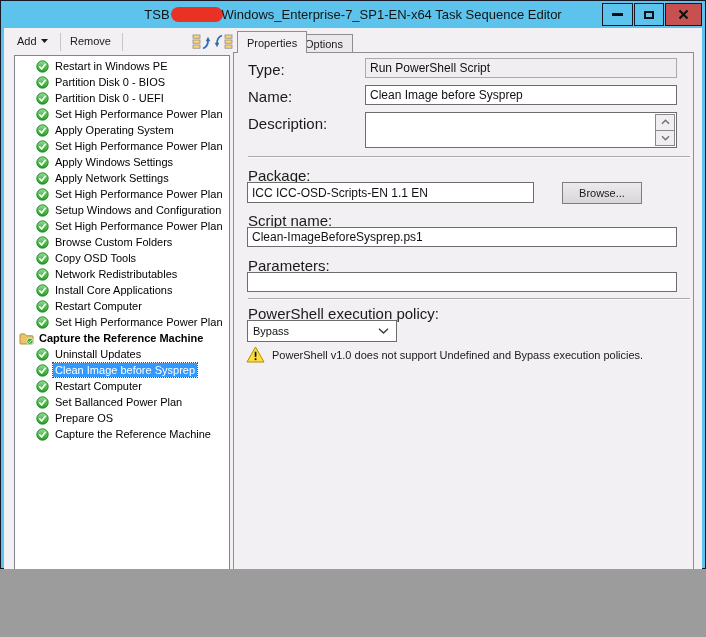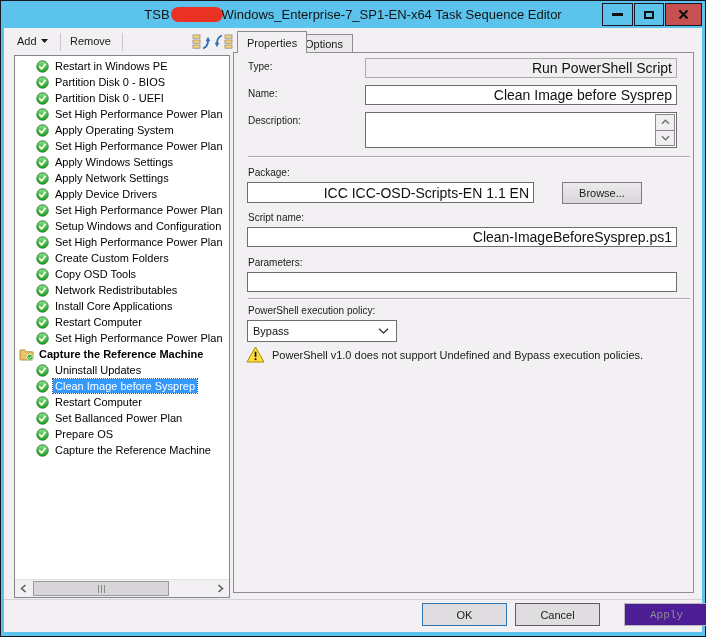--- a/index.html
+++ b/index.html
@@ -1,20 +1,20 @@
 <!DOCTYPE html>
 <html><head>
 <meta charset="utf-8">
 <style>
   * { margin:0; padding:0; box-sizing:border-box; }
   html,body { background:#9c9c9c; }
   body { font-family:"Liberation Sans", sans-serif; }
 
   .window{
-    position:relative; width:706px; height:637px;
+    position:relative; width:706px; height:569px;
     background:#5CC4EC; box-shadow:0 0 0 1px #171726 inset;
     overflow:hidden;
   }
   
   .titlebar{ position:absolute; left:0; top:0; width:706px; height:28px;
     display:flex; align-items:center; justify-content:center; }
   .title{ font-size:13px; color:#141414; display:flex; align-items:center; white-space:nowrap; }
   .redaction{ display:inline-block; width:52px; height:15px; background:#E93223;
     border-radius:8px; margin:0 -1px 0 1px; }
   .win-btn{ position:absolute; top:3px; height:23px; border:1px solid #171726;
@@ -57,23 +57,23 @@
   .grip{ width:1px; height:8px; background:#8A8A8A; }
   .sb-fill{ flex:1; }
 
   
   .tab{ position:absolute; font-size:11px; color:#1A1A1A; display:flex; align-items:center;
     padding:0 9px; border:1px solid #8F8D8F; cursor:default; }
   .tab-active{ left:233px; top:3px; height:22px; background:#F3F0F3; border-bottom:none; z-index:3; }
   .tab-inactive{ left:291px; top:6px; height:19px; background:#ECE9EC; border-bottom:none; z-index:1; }
   .propbox{ position:absolute; left:229px; top:24px; width:461px; height:541px; border:1px solid #8F8D8F; z-index:2; }
 
-  .flabel{ position:absolute; font-size:10px; color:#1A1A1A; white-space:nowrap; }
-  .field{ position:absolute; font-size:14px; font-family:"Liberation Sans",sans-serif;
-    padding:2px 4px; border:1px solid #6E6C6E; background:#fff; color:#111;text-align:right; }
+  .flabel{ position:absolute; font-size:15px; color:#1A1A1A; white-space:nowrap; }
+  .field{ position:absolute; font-size:12px; font-family:"Liberation Sans",sans-serif;
+    padding:2px 4px; border:1px solid #6E6C6E; background:#fff; color:#111; }
   input.field{ outline:none; }
   .f-type{ left:361px; top:30px; width:312px; height:20px; border-color:#ABA9AB; background:#F1EEF1; }
   .f-name{ left:361px; top:57px; width:312px; height:20px; }
   .descwrap{ position:absolute; left:361px; top:84px; width:312px; height:36px; background:#fff; border:1px solid #6E6C6E; }
   .descwrap textarea{ position:absolute; left:1px; top:1px; width:288px; height:32px; border:none; resize:none;
     outline:none; font-family:"Liberation Sans",sans-serif; font-size:11px; }
   .desc-sb{ position:absolute; top:1px; right:1px; width:20px; height:32px; display:flex; flex-direction:column; }
   .desc-sb .spin{ flex:1; background:#F1EEF1; border:1px solid #8A888A; display:flex; align-items:center; justify-content:center; }
   .desc-sb .spin + .spin{ margin-top:-1px; }
 
@@ -248,29 +248,20 @@
             </span>
             <span class="tlabel">Apply Network Settings</span>
           </div>
           <div class="trow item">
             <span class="ticon">
               <svg width="13" height="13" viewBox="0 0 13 13">
                 <circle cx="6.5" cy="6.5" r="5.7" fill="url(#gcheck)" stroke="#1F7A1F" stroke-width="0.9"></circle>
                 <path d="M3.8 6.9 L5.7 8.9 L9.2 4.3" stroke="#fff" stroke-width="1.6" fill="none" stroke-linecap="round"></path>
               </svg>
             </span>
-            <span class="tlabel">Apply Device Drivers</span>
-          </div>
-          <div class="trow item">
-            <span class="ticon">
-              <svg width="13" height="13" viewBox="0 0 13 13">
-                <circle cx="6.5" cy="6.5" r="5.7" fill="url(#gcheck)" stroke="#1F7A1F" stroke-width="0.9"></circle>
-                <path d="M3.8 6.9 L5.7 8.9 L9.2 4.3" stroke="#fff" stroke-width="1.6" fill="none" stroke-linecap="round"></path>
-              </svg>
-            </span>
             <span class="tlabel">Set High Performance Power Plan</span>
           </div>
           <div class="trow item">
             <span class="ticon">
               <svg width="13" height="13" viewBox="0 0 13 13">
                 <circle cx="6.5" cy="6.5" r="5.7" fill="url(#gcheck)" stroke="#1F7A1F" stroke-width="0.9"></circle>
                 <path d="M3.8 6.9 L5.7 8.9 L9.2 4.3" stroke="#fff" stroke-width="1.6" fill="none" stroke-linecap="round"></path>
               </svg>
             </span>
             <span class="tlabel">Setup Windows and Configuration</span>
@@ -284,21 +275,21 @@
             </span>
             <span class="tlabel">Set High Performance Power Plan</span>
           </div>
           <div class="trow item">
             <span class="ticon">
               <svg width="13" height="13" viewBox="0 0 13 13">
                 <circle cx="6.5" cy="6.5" r="5.7" fill="url(#gcheck)" stroke="#1F7A1F" stroke-width="0.9"></circle>
                 <path d="M3.8 6.9 L5.7 8.9 L9.2 4.3" stroke="#fff" stroke-width="1.6" fill="none" stroke-linecap="round"></path>
               </svg>
             </span>
-            <span class="tlabel">Create Custom Folders</span>
+            <span class="tlabel">Browse Custom Folders</span>
           </div>
           <div class="trow item">
             <span class="ticon">
               <svg width="13" height="13" viewBox="0 0 13 13">
                 <circle cx="6.5" cy="6.5" r="5.7" fill="url(#gcheck)" stroke="#1F7A1F" stroke-width="0.9"></circle>
                 <path d="M3.8 6.9 L5.7 8.9 L9.2 4.3" stroke="#fff" stroke-width="1.6" fill="none" stroke-linecap="round"></path>
               </svg>
             </span>
             <span class="tlabel">Copy OSD Tools</span>
           </div>

